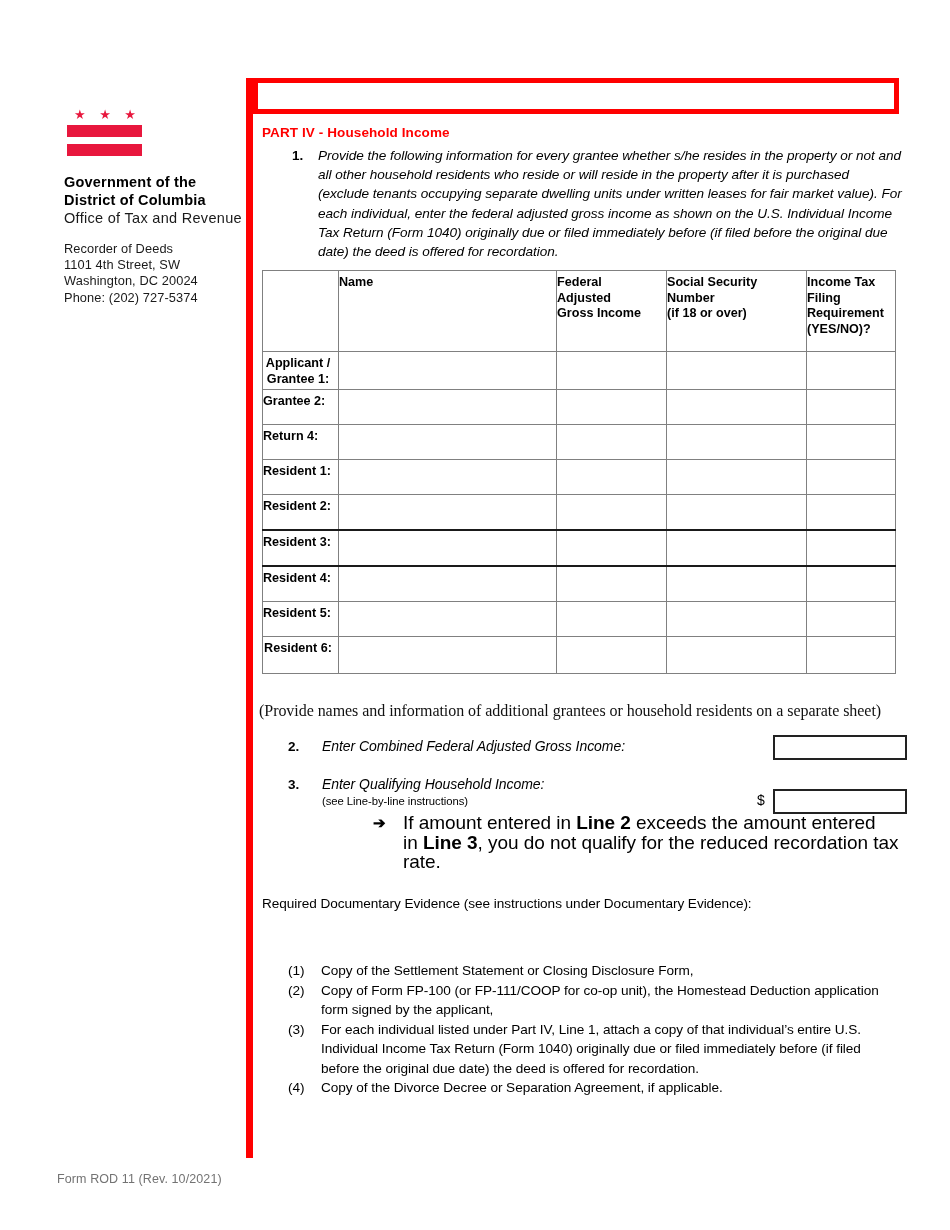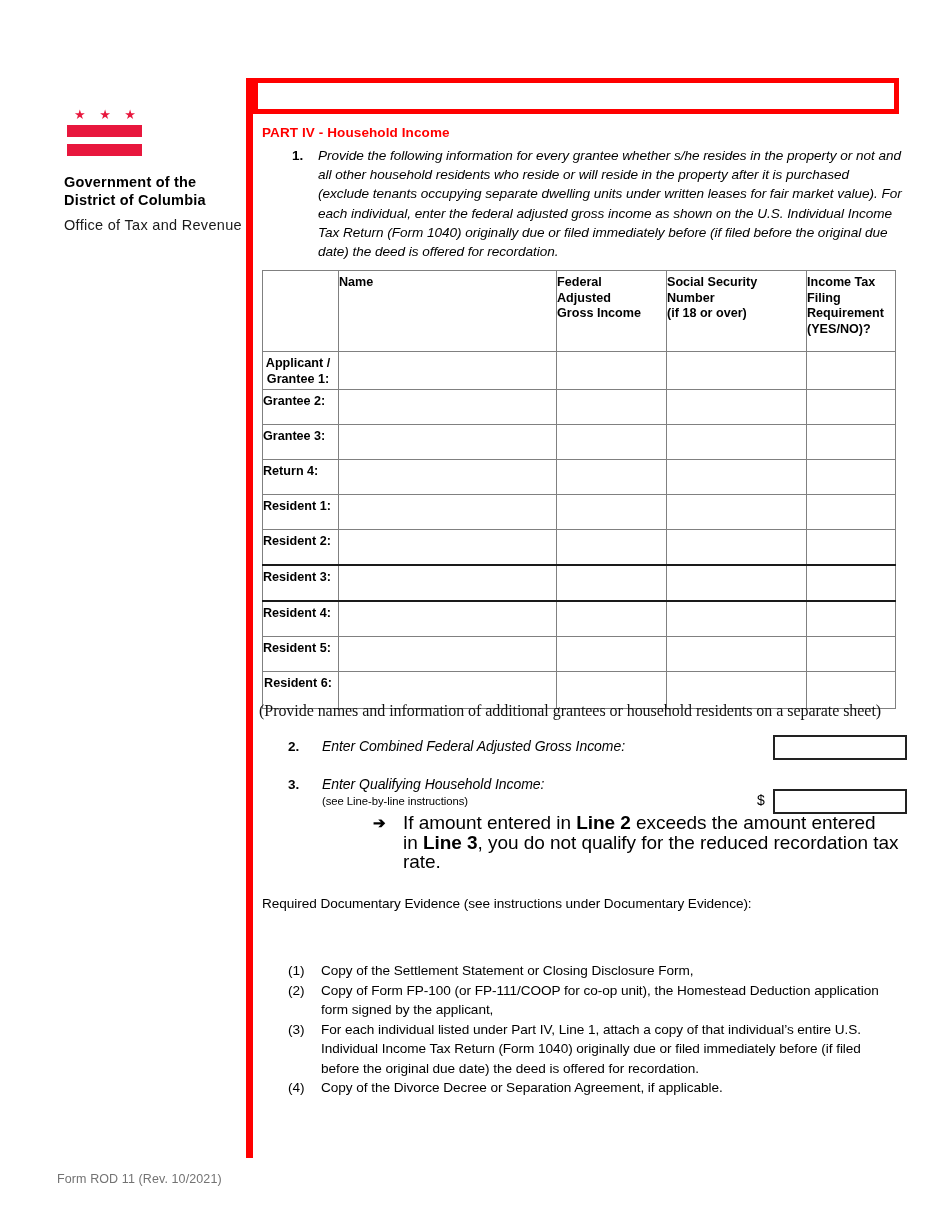--- a/index.html
+++ b/index.html
@@ -64,21 +64,21 @@
     width: 190px;
     font-size: 14.5px;
     font-weight: bold;
     line-height: 18px;
     letter-spacing: 0.2px;
     color: #000;
   }
   .otr-line {
     position: absolute;
     left: 64px;
-    top: 216px;
+    top: 209px;
     width: 195px;
     font-size: 14.5px;
     line-height: 18px;
     letter-spacing: 0.3px;
     color: #1a1a1a;
     white-space: nowrap;
   }
   .addr-block {
     position: absolute;
     left: 64px;
@@ -317,20 +317,26 @@
     <div class="bar bar2"></div>
   </div>
 
   <div class="gov-title">
     <div>Government of  the</div>
     <div>District of Columbia</div>
   </div>
 
   <div class="otr-line">Office of Tax and Revenue</div>
 
+  <div class="addr-block">
+    <div>Recorder of Deeds</div>
+    <div>1101 4th Street, SW</div>
+    <div>Washington, DC 20024</div>
+    <div>Phone: (202) 727-5374</div>
+  </div>
 
   <div id="form-footer">Form ROD 11 (Rev. 10/2021)</div>
 </div>
 
 <div id="red-vert-bar"></div>
 <div id="red-top-box"></div>
 
 <div class="part-title">PART IV - Household Income</div>
 
 <div class="numbered-item" id="item-1">
@@ -372,27 +378,20 @@
       <td></td>
     </tr>
     <tr>
       <td class="cell-label">Grantee 2:</td>
       <td></td>
       <td></td>
       <td></td>
       <td></td>
     </tr>
     <tr>
-      <td class="cell-label">Grantee 3:</td>
-      <td></td>
-      <td></td>
-      <td></td>
-      <td></td>
-    </tr>
-    <tr>
       <td class="cell-label">Return 4:</td>
       <td></td>
       <td></td>
       <td></td>
       <td></td>
     </tr>
     <tr>
       <td class="cell-label">Resident 1:</td>
       <td></td>
       <td></td>

